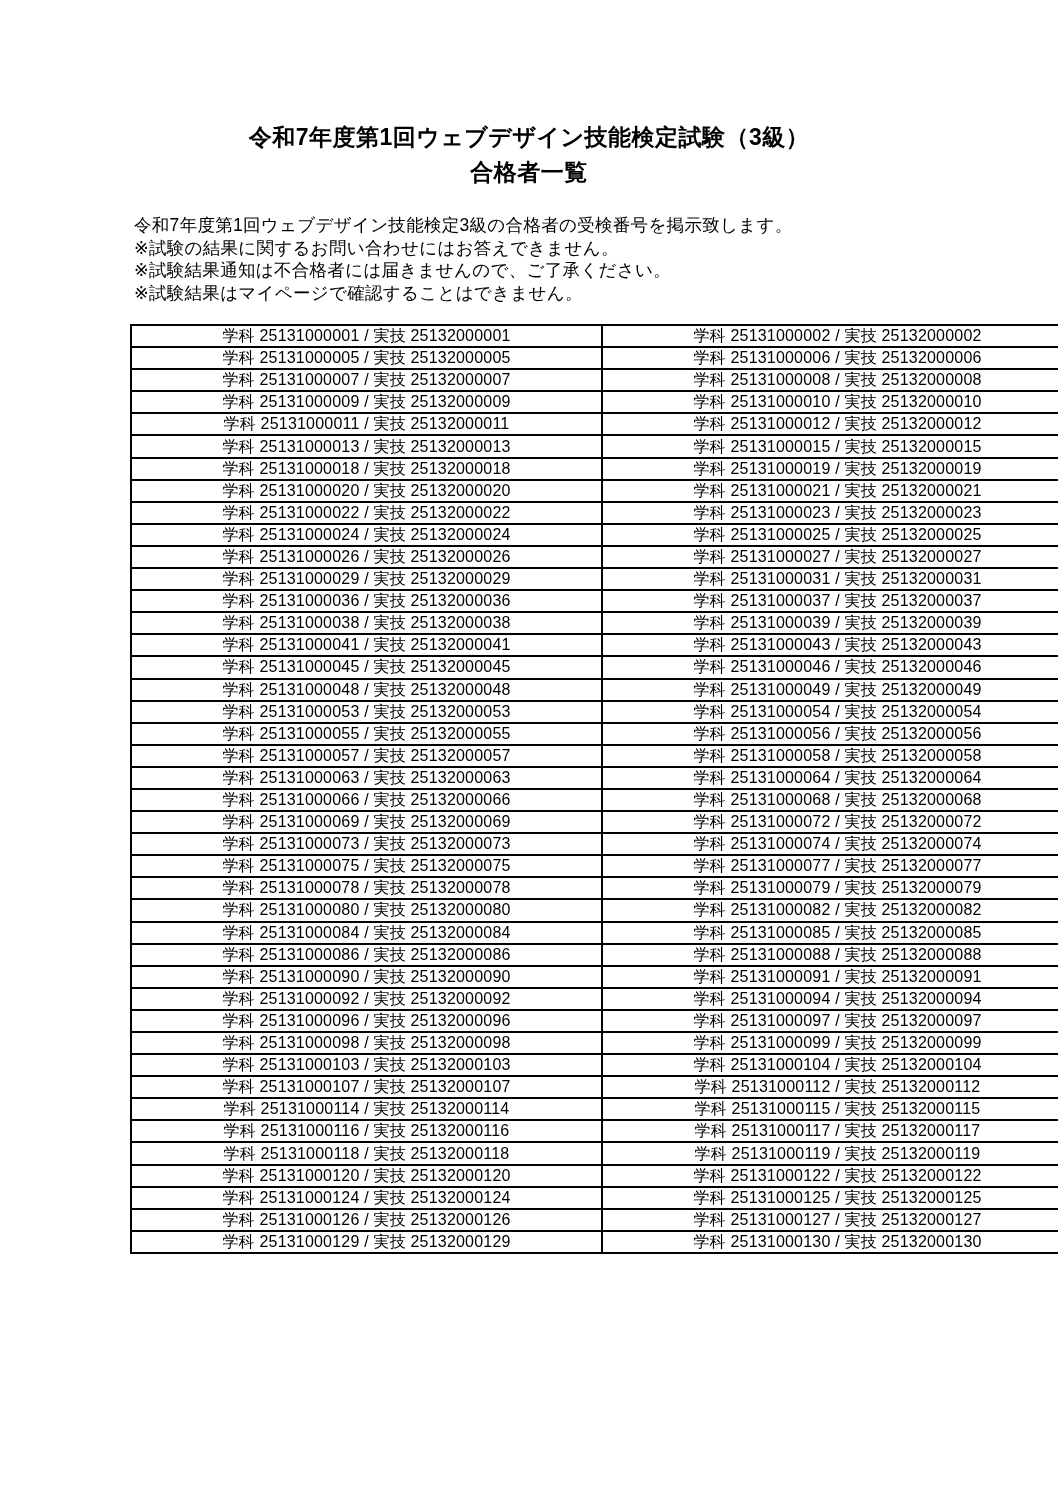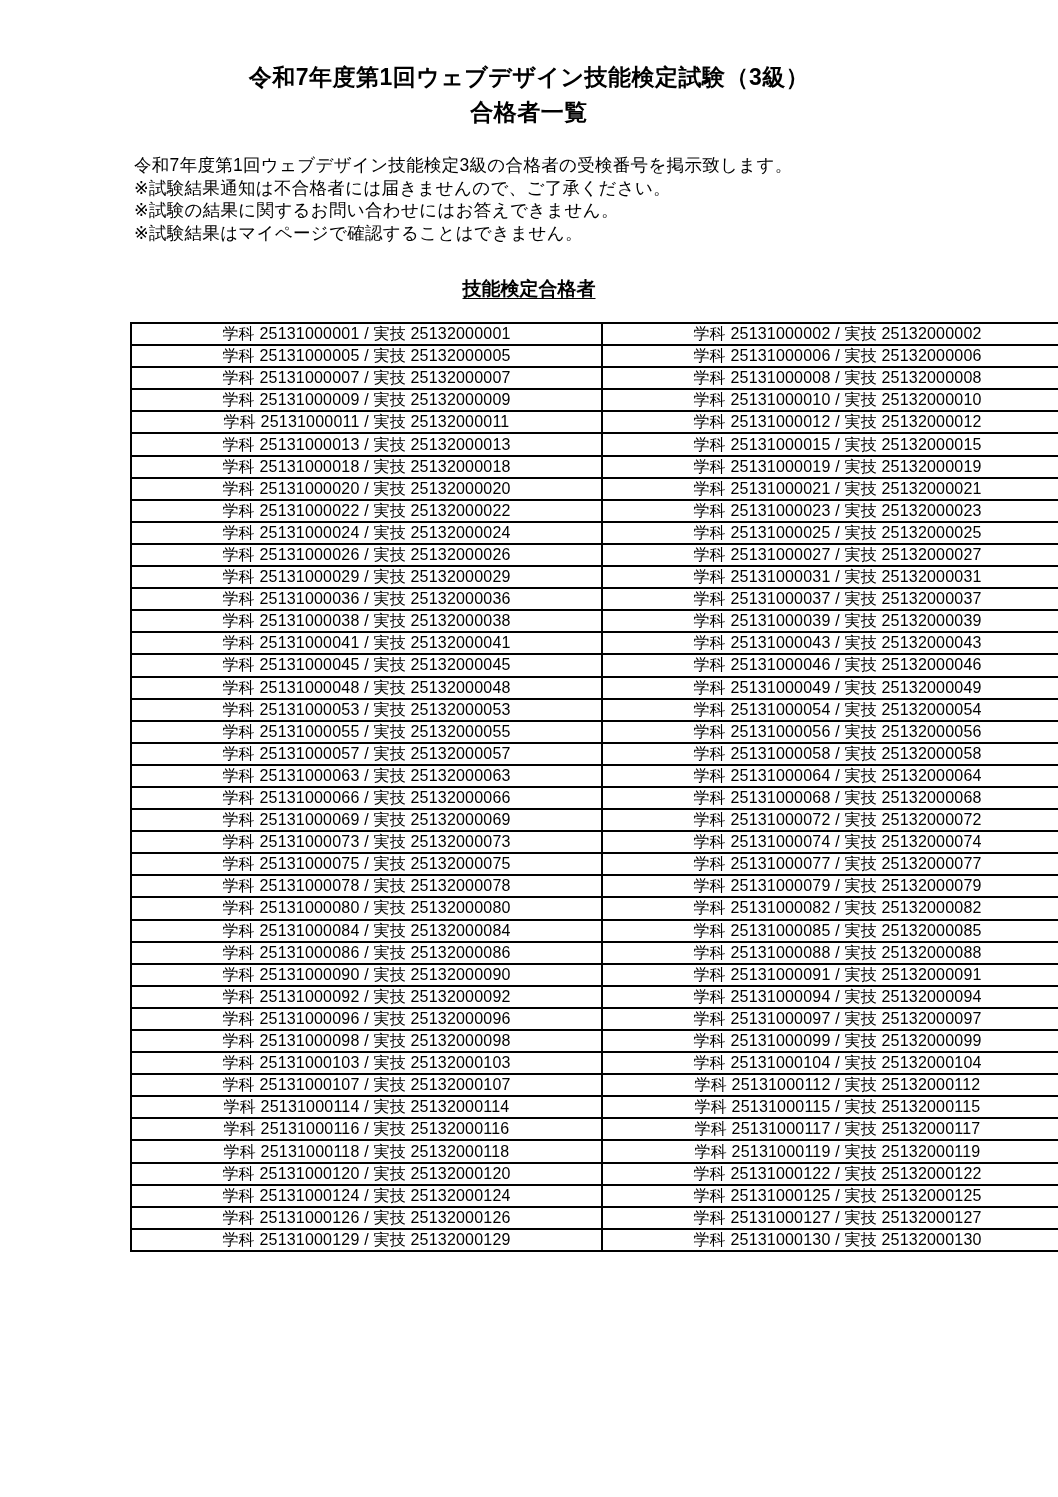--- a/index.html
+++ b/index.html
@@ -12,21 +12,21 @@
     height: 1497px;
     color: #000000;
     font-family: "Liberation Sans", "DejaVu Sans", sans-serif;
     position: relative;
     overflow: hidden;
   }
   .page {
     width: 1058px;
   }
   .title-block {
-    padding-top: 60px;
+    padding-top: 120px;
     text-align: center;
   }
   .title-line {
     font-size: 23px;
     font-weight: bold;
     line-height: 35px;
     letter-spacing: 0.5px;
   }
   .intro {
     margin: 24px 0 0 134px;
@@ -69,28 +69,25 @@
 <div class="page">
 
   <div class="title-block">
     <div class="title-line">令和7年度第1回ウェブデザイン技能検定試験（3級）</div>
     <div class="title-line">合格者一覧</div>
   </div>
 
   <div class="intro">
 
   <div>令和7年度第1回ウェブデザイン技能検定3級の合格者の受検番号を掲示致します。</div>
+      <div>※試験の結果に関するお問い合わせにはお答えできません。</div>
       <div>※試験結果通知は不合格者には届きませんので、ご了承ください。</div>
-      <div>※試験の結果に関するお問い合わせにはお答えできません。</div>
       <div>※試験結果はマイページで確認することはできません。</div>
     </div>
 
-  <div class="section-heading">
-    <span class="underlined">技能検定合格者</span>
-  </div>
 
   <table class="pass-table">
     <tbody>
 
     <tr>
           <td>学科 25131000001 / 実技 25132000001</td>
           <td>学科 25131000002 / 実技 25132000002</td>
         </tr>
         <tr>
           <td>学科 25131000005 / 実技 25132000005</td>

